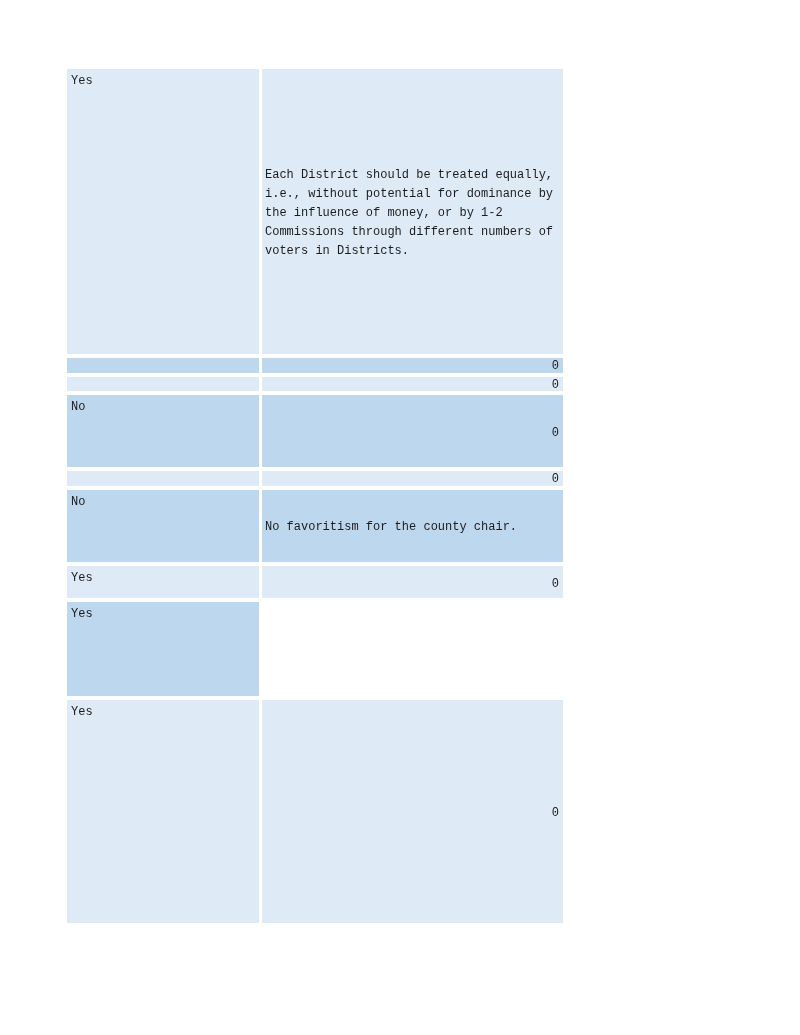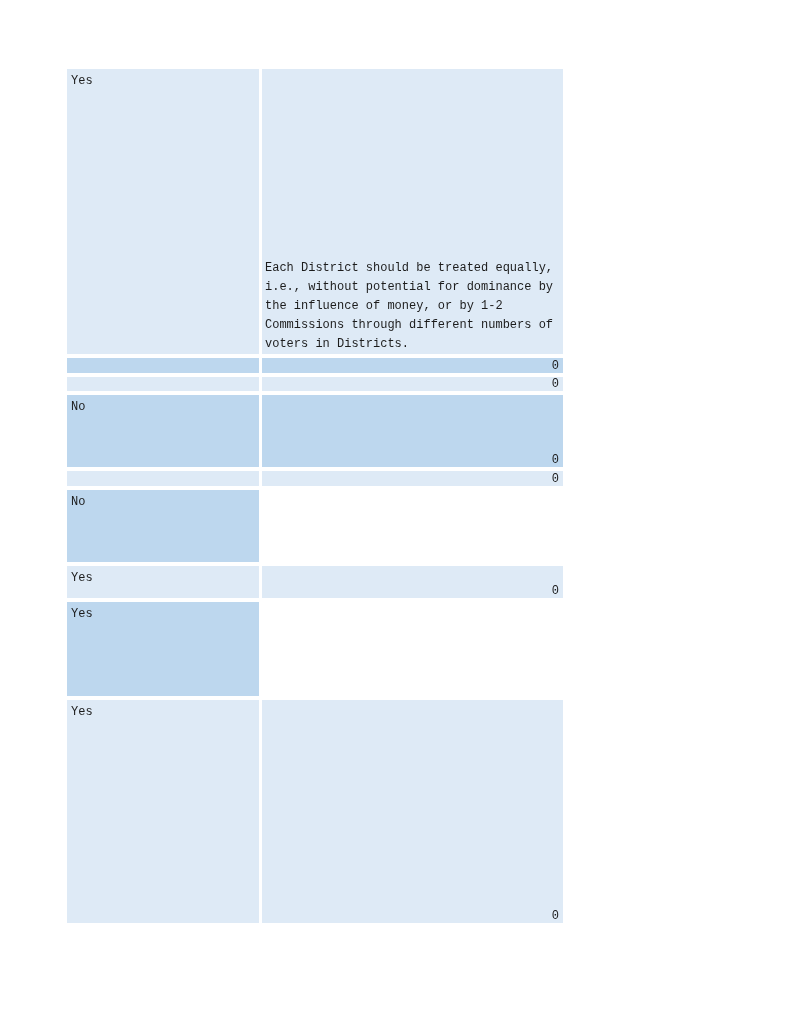--- a/index.html
+++ b/index.html
@@ -9,21 +9,21 @@
     --bg:#FFFFFF;
   }
   *{margin:0;padding:0;box-sizing:border-box;font-family:Liberation Mono, monospace;}
   html,body{width:800px;height:1035px;background:var(--bg);
     font-family:"Liberation Sans", sans-serif;color:var(--text);}
   .page{position:relative;width:800px;height:1035px;background:var(--bg);overflow:hidden;}
   .sheet{position:absolute;left:67px;top:69px;width:496px;}
   .row{display:flex;margin-bottom:4px;overflow:hidden;}
   .cell{font-size:12px;line-height:19px;overflow:hidden;}
   .cell-answer{width:192px;flex:0 0 192px;margin-right:3px;padding:3px 3px 0 4px;}
-  .cell-comment{flex:1;display:flex;align-items:flex-end;justify-content:space-between;padding:3px 4px 0 3px;}
+  .cell-comment{flex:1;display:flex;align-items:center;justify-content:space-between;padding:3px 4px 0 3px;}
   .row.light .cell{background:var(--row-light);}
   .row.dark  .cell{background:var(--row-dark);}
   .comment{flex:1;text-align:left;white-space:normal;word-wrap:break-word;}
   .value{flex:0 0 auto;text-align:right;line-height:13px;padding-top:1px;}
   .row.tiny .cell{padding-top:0;}
   .row.tiny .value{line-height:14px;padding-top:1px;}
 </style>
 </head>
 <body>
 
@@ -65,20 +65,24 @@
     <div class="row light tiny" style="height:15px">
       <div class="cell cell-answer"><span></span></div>
       <div class="cell cell-comment">
           <span class="comment"></span>
           <span class="value">0</span>
         </div>
     </div>
 
     <div class="row dark" style="height:72px">
       <div class="cell cell-answer"><span>No</span></div>
+      <div class="cell cell-comment">
+          <span class="comment">No favoritism for the county chair.</span>
+          <span class="value"></span>
+        </div>
     </div>
 
     <div class="row light" style="height:32px">
       <div class="cell cell-answer"><span>Yes</span></div>
       <div class="cell cell-comment">
           <span class="comment"></span>
           <span class="value">0</span>
         </div>
     </div>
 

